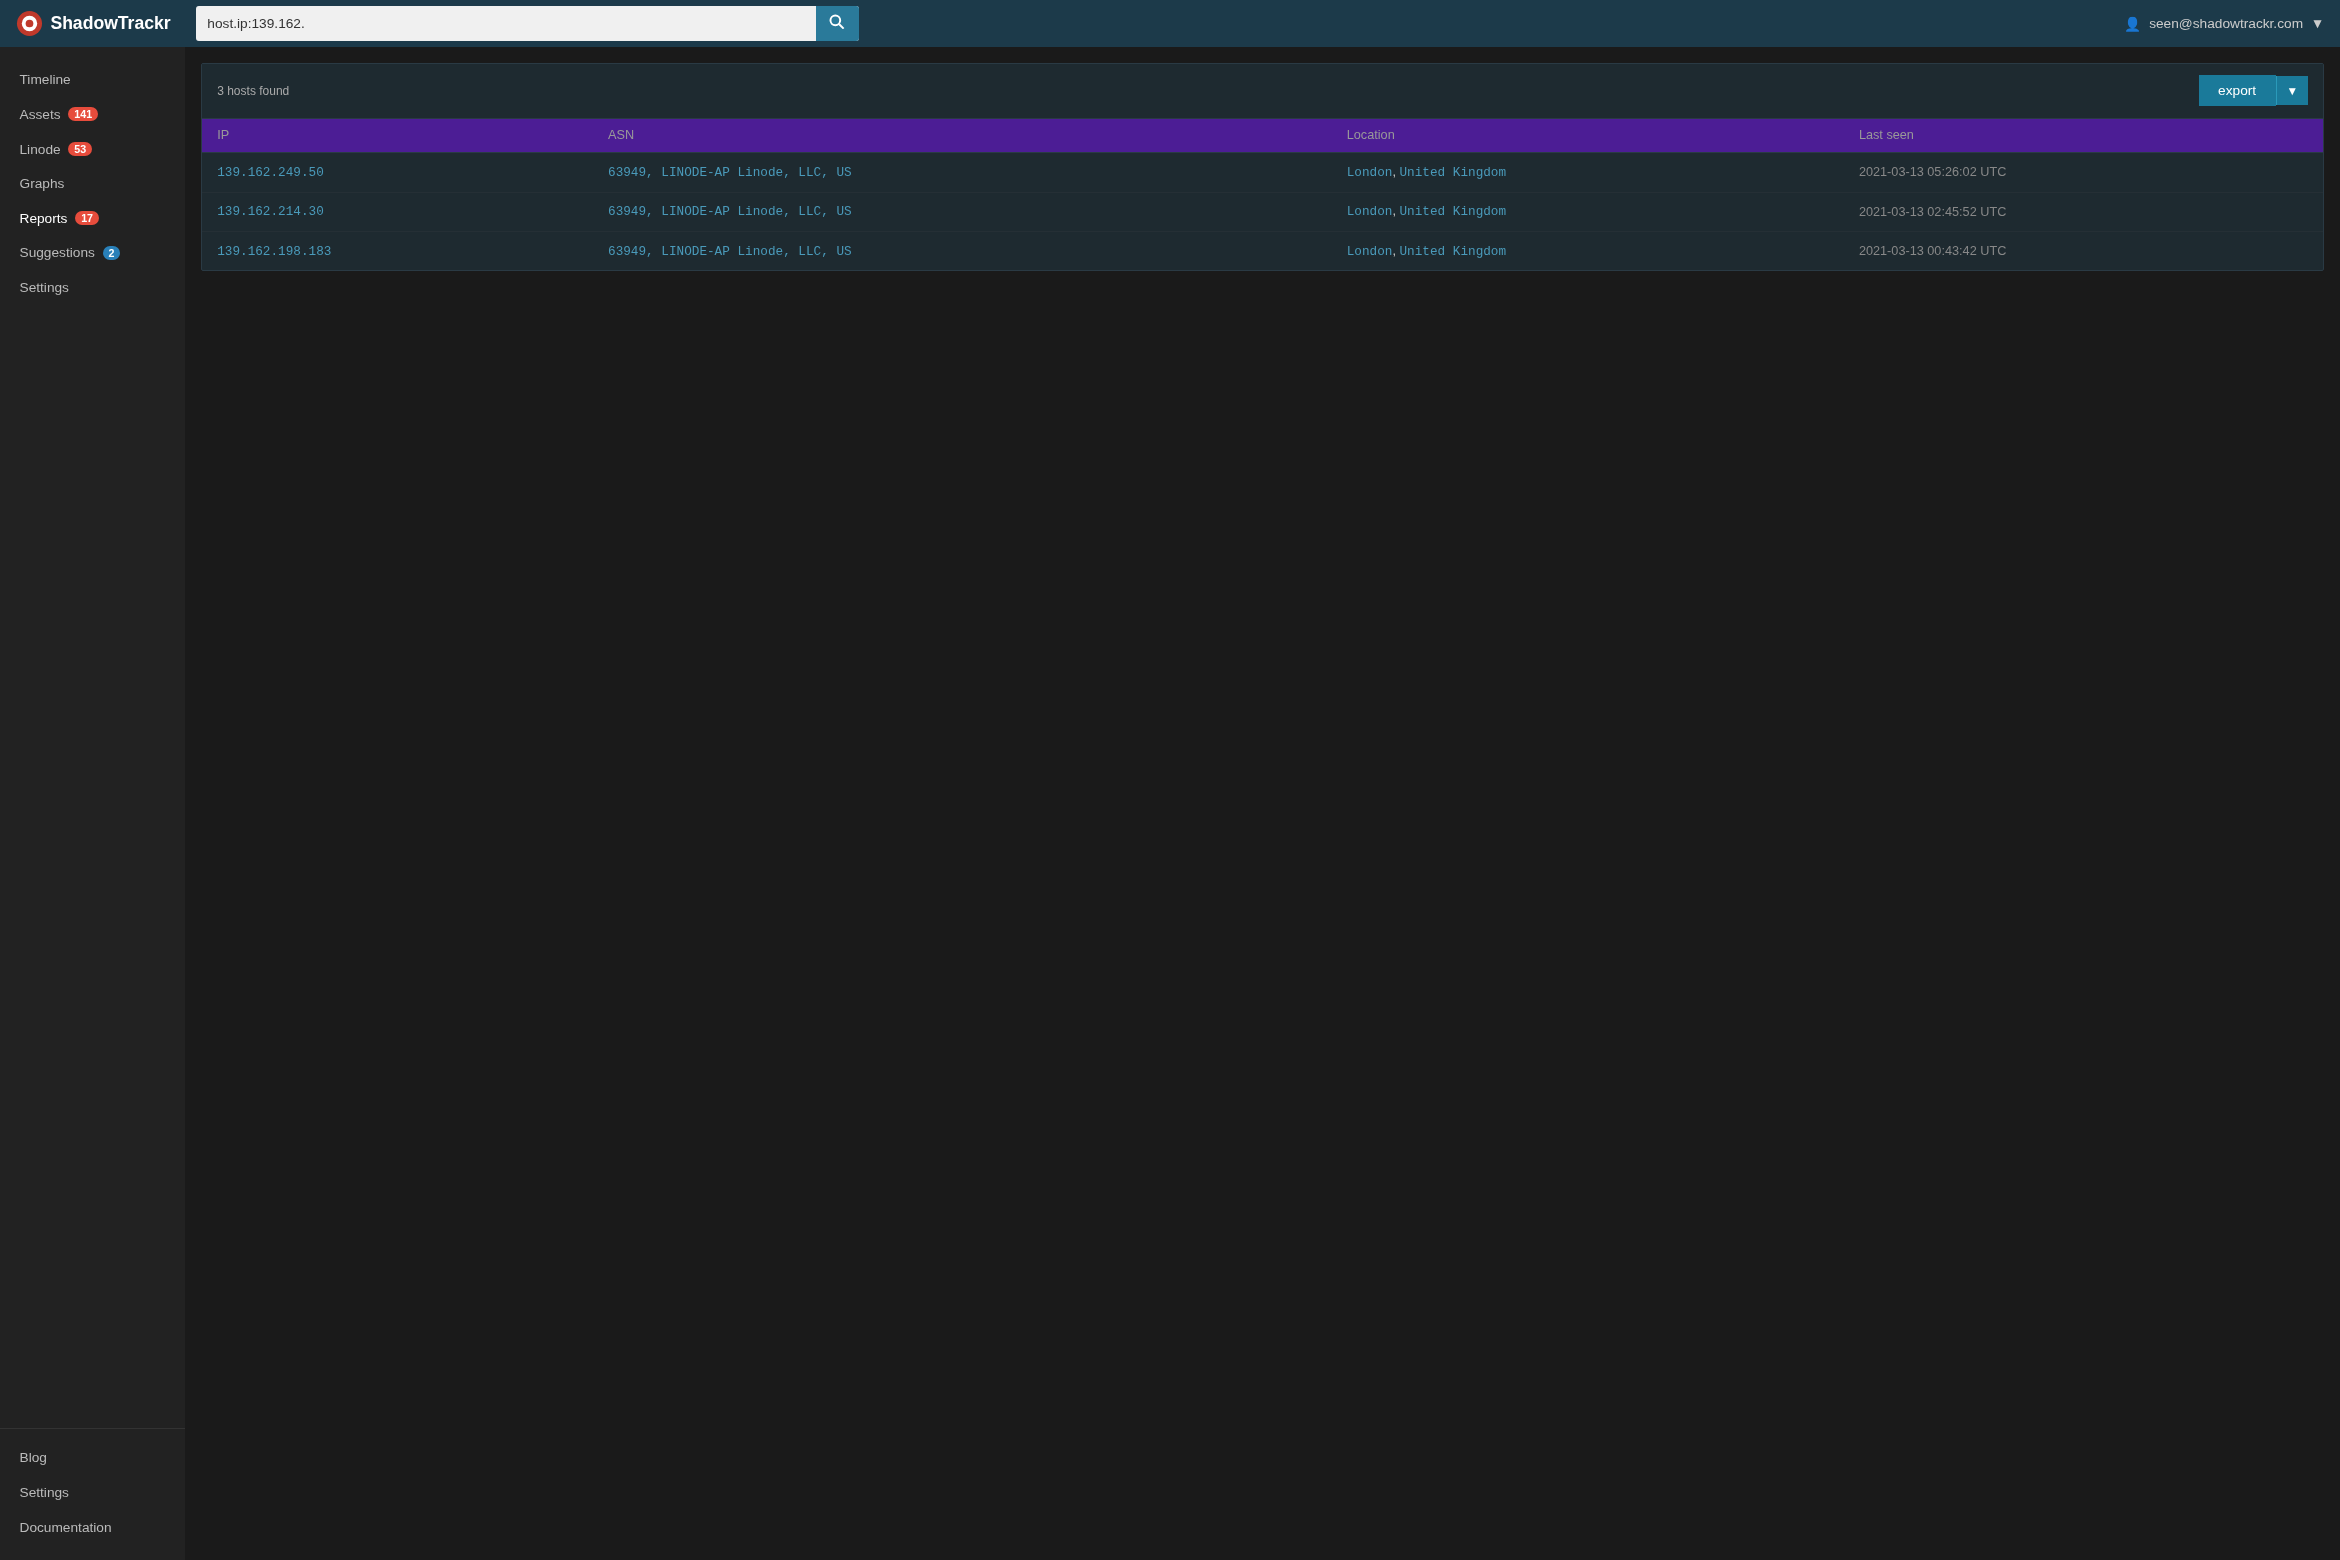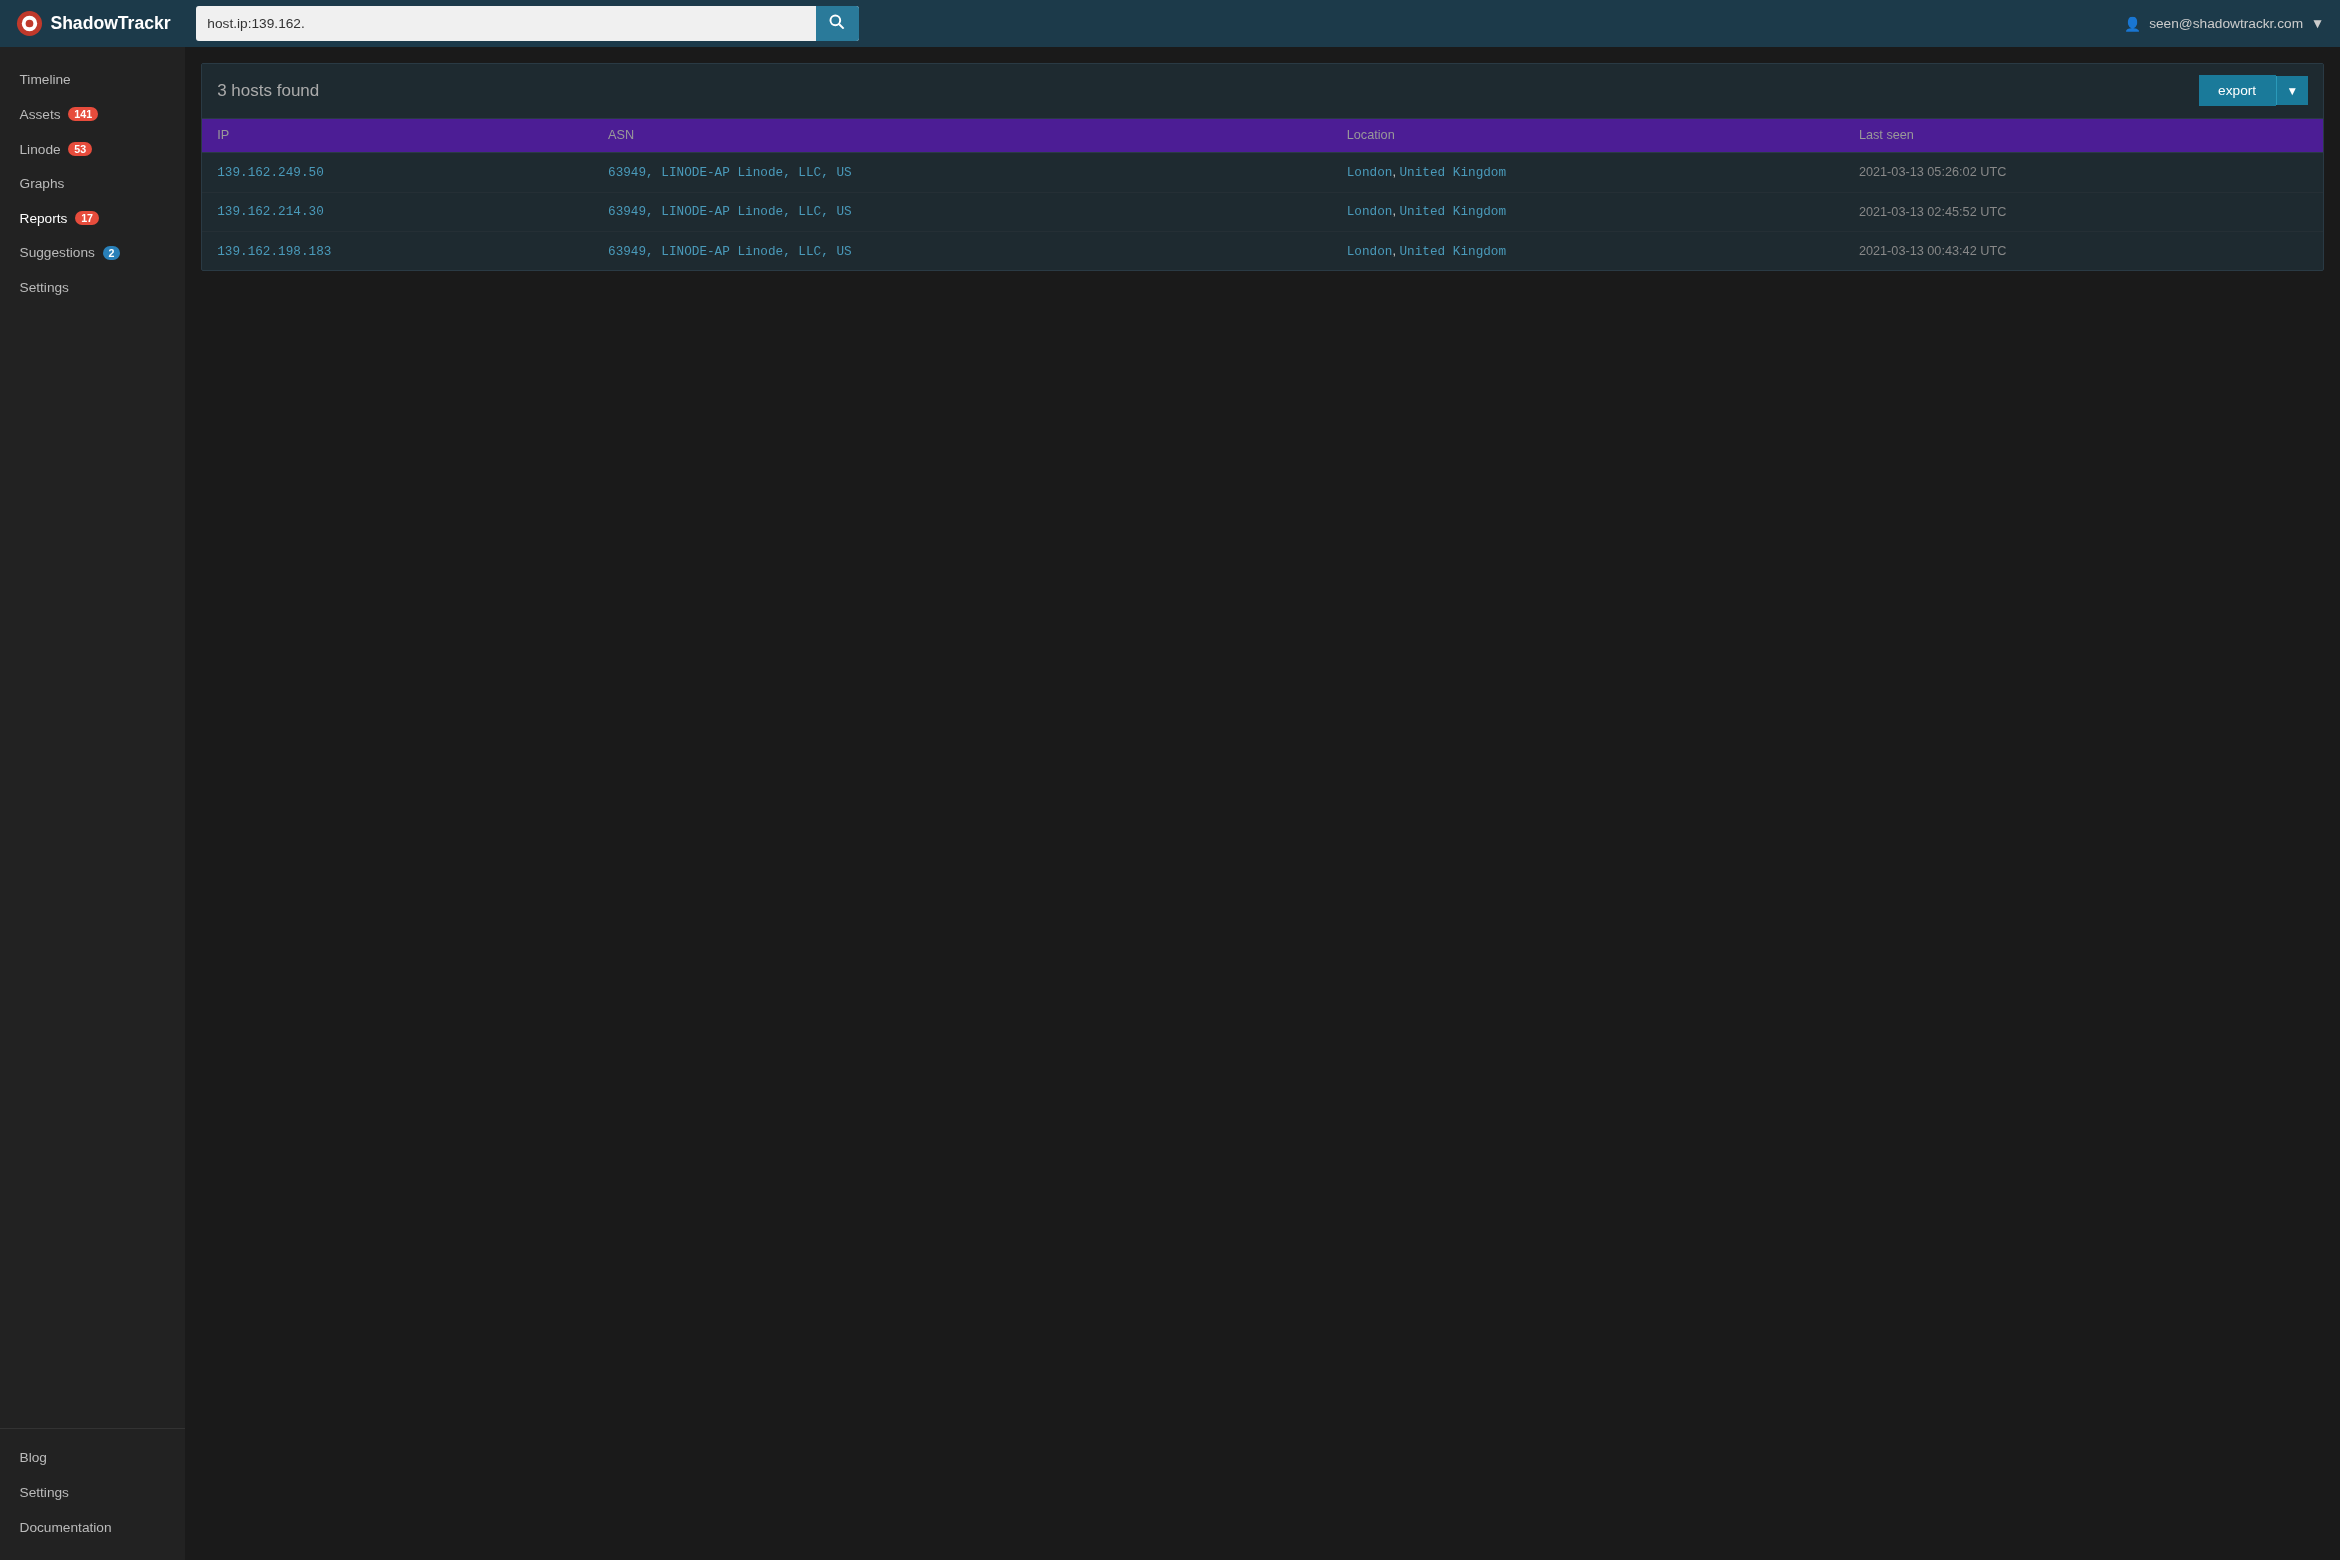--- a/index.html
+++ b/index.html
@@ -137,21 +137,21 @@
     .content-header {
       display: flex;
       align-items: center;
       justify-content: space-between;
       padding: 11.7px 15.6px;
       background: #1e2a30;
       border-bottom: 1px solid #2a3a44;
     }
     .hosts-found {
       color: #aaa;
-      font-size: 17px;
+      font-size: 12px;
     }
     .export-area {
       display: flex;
       align-items: center;
     }
     .export-btn {
       background: #1a7a9a;
       color: #fff;
       border: none;
       padding: 7.8px 19.5px;

